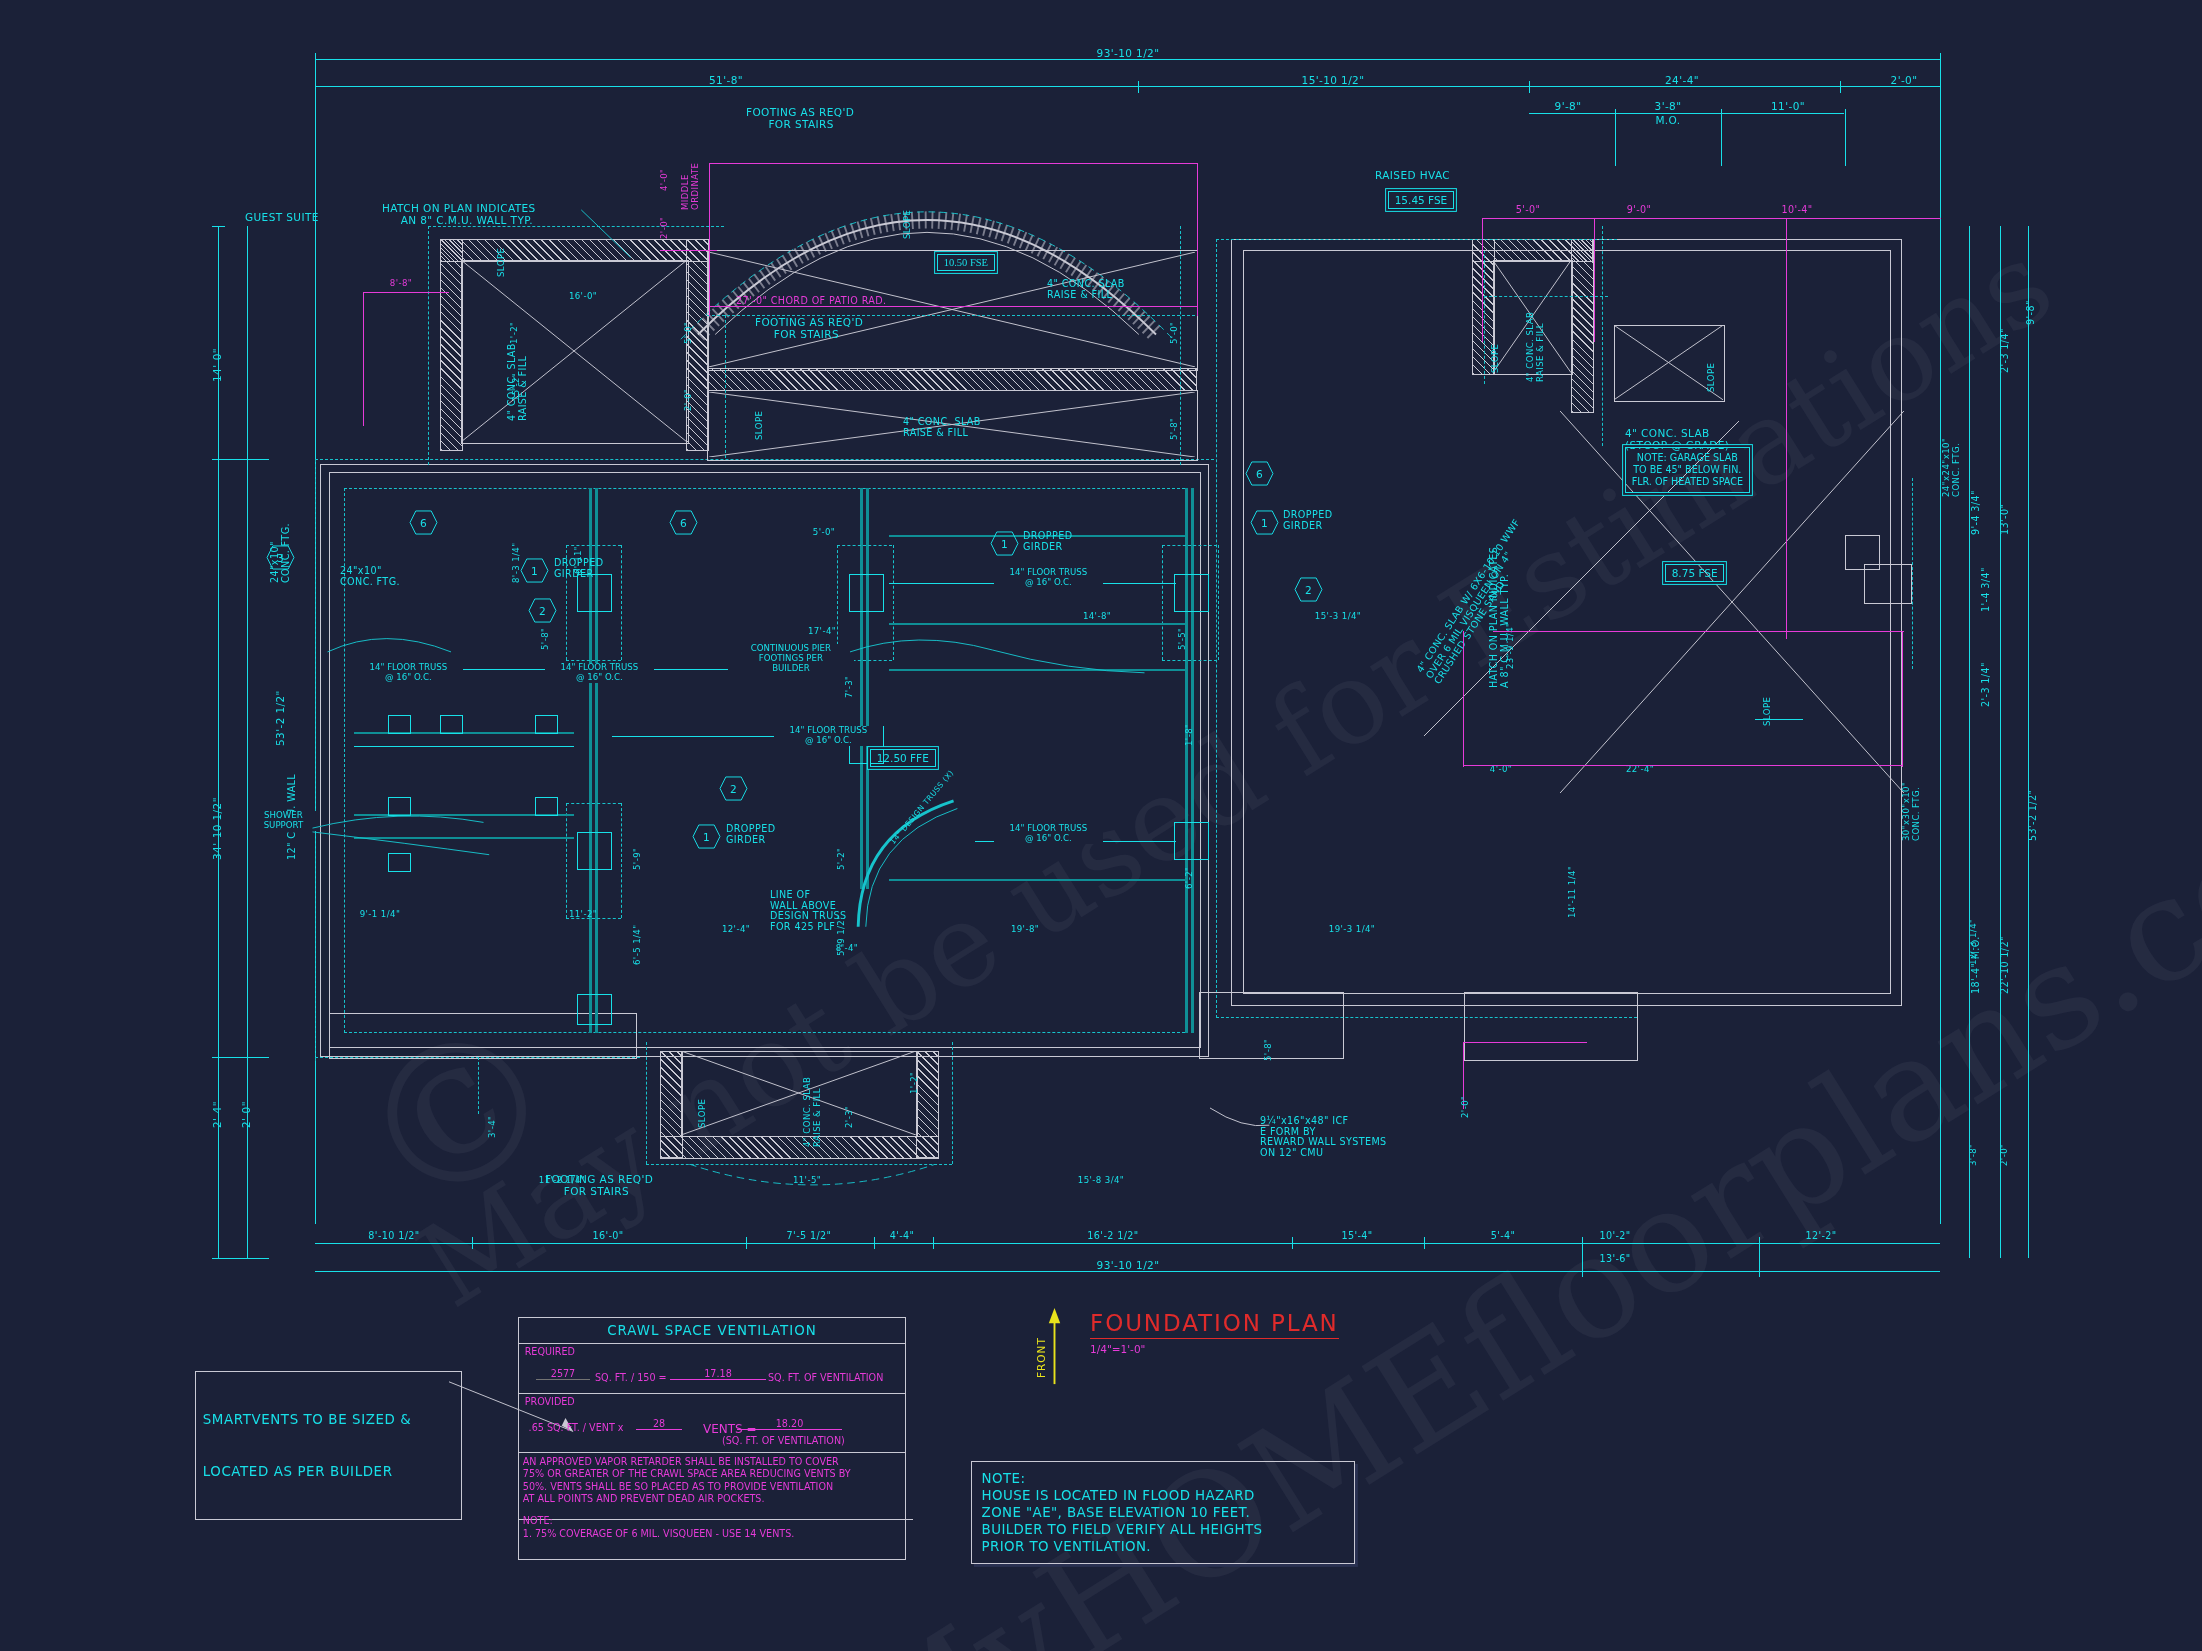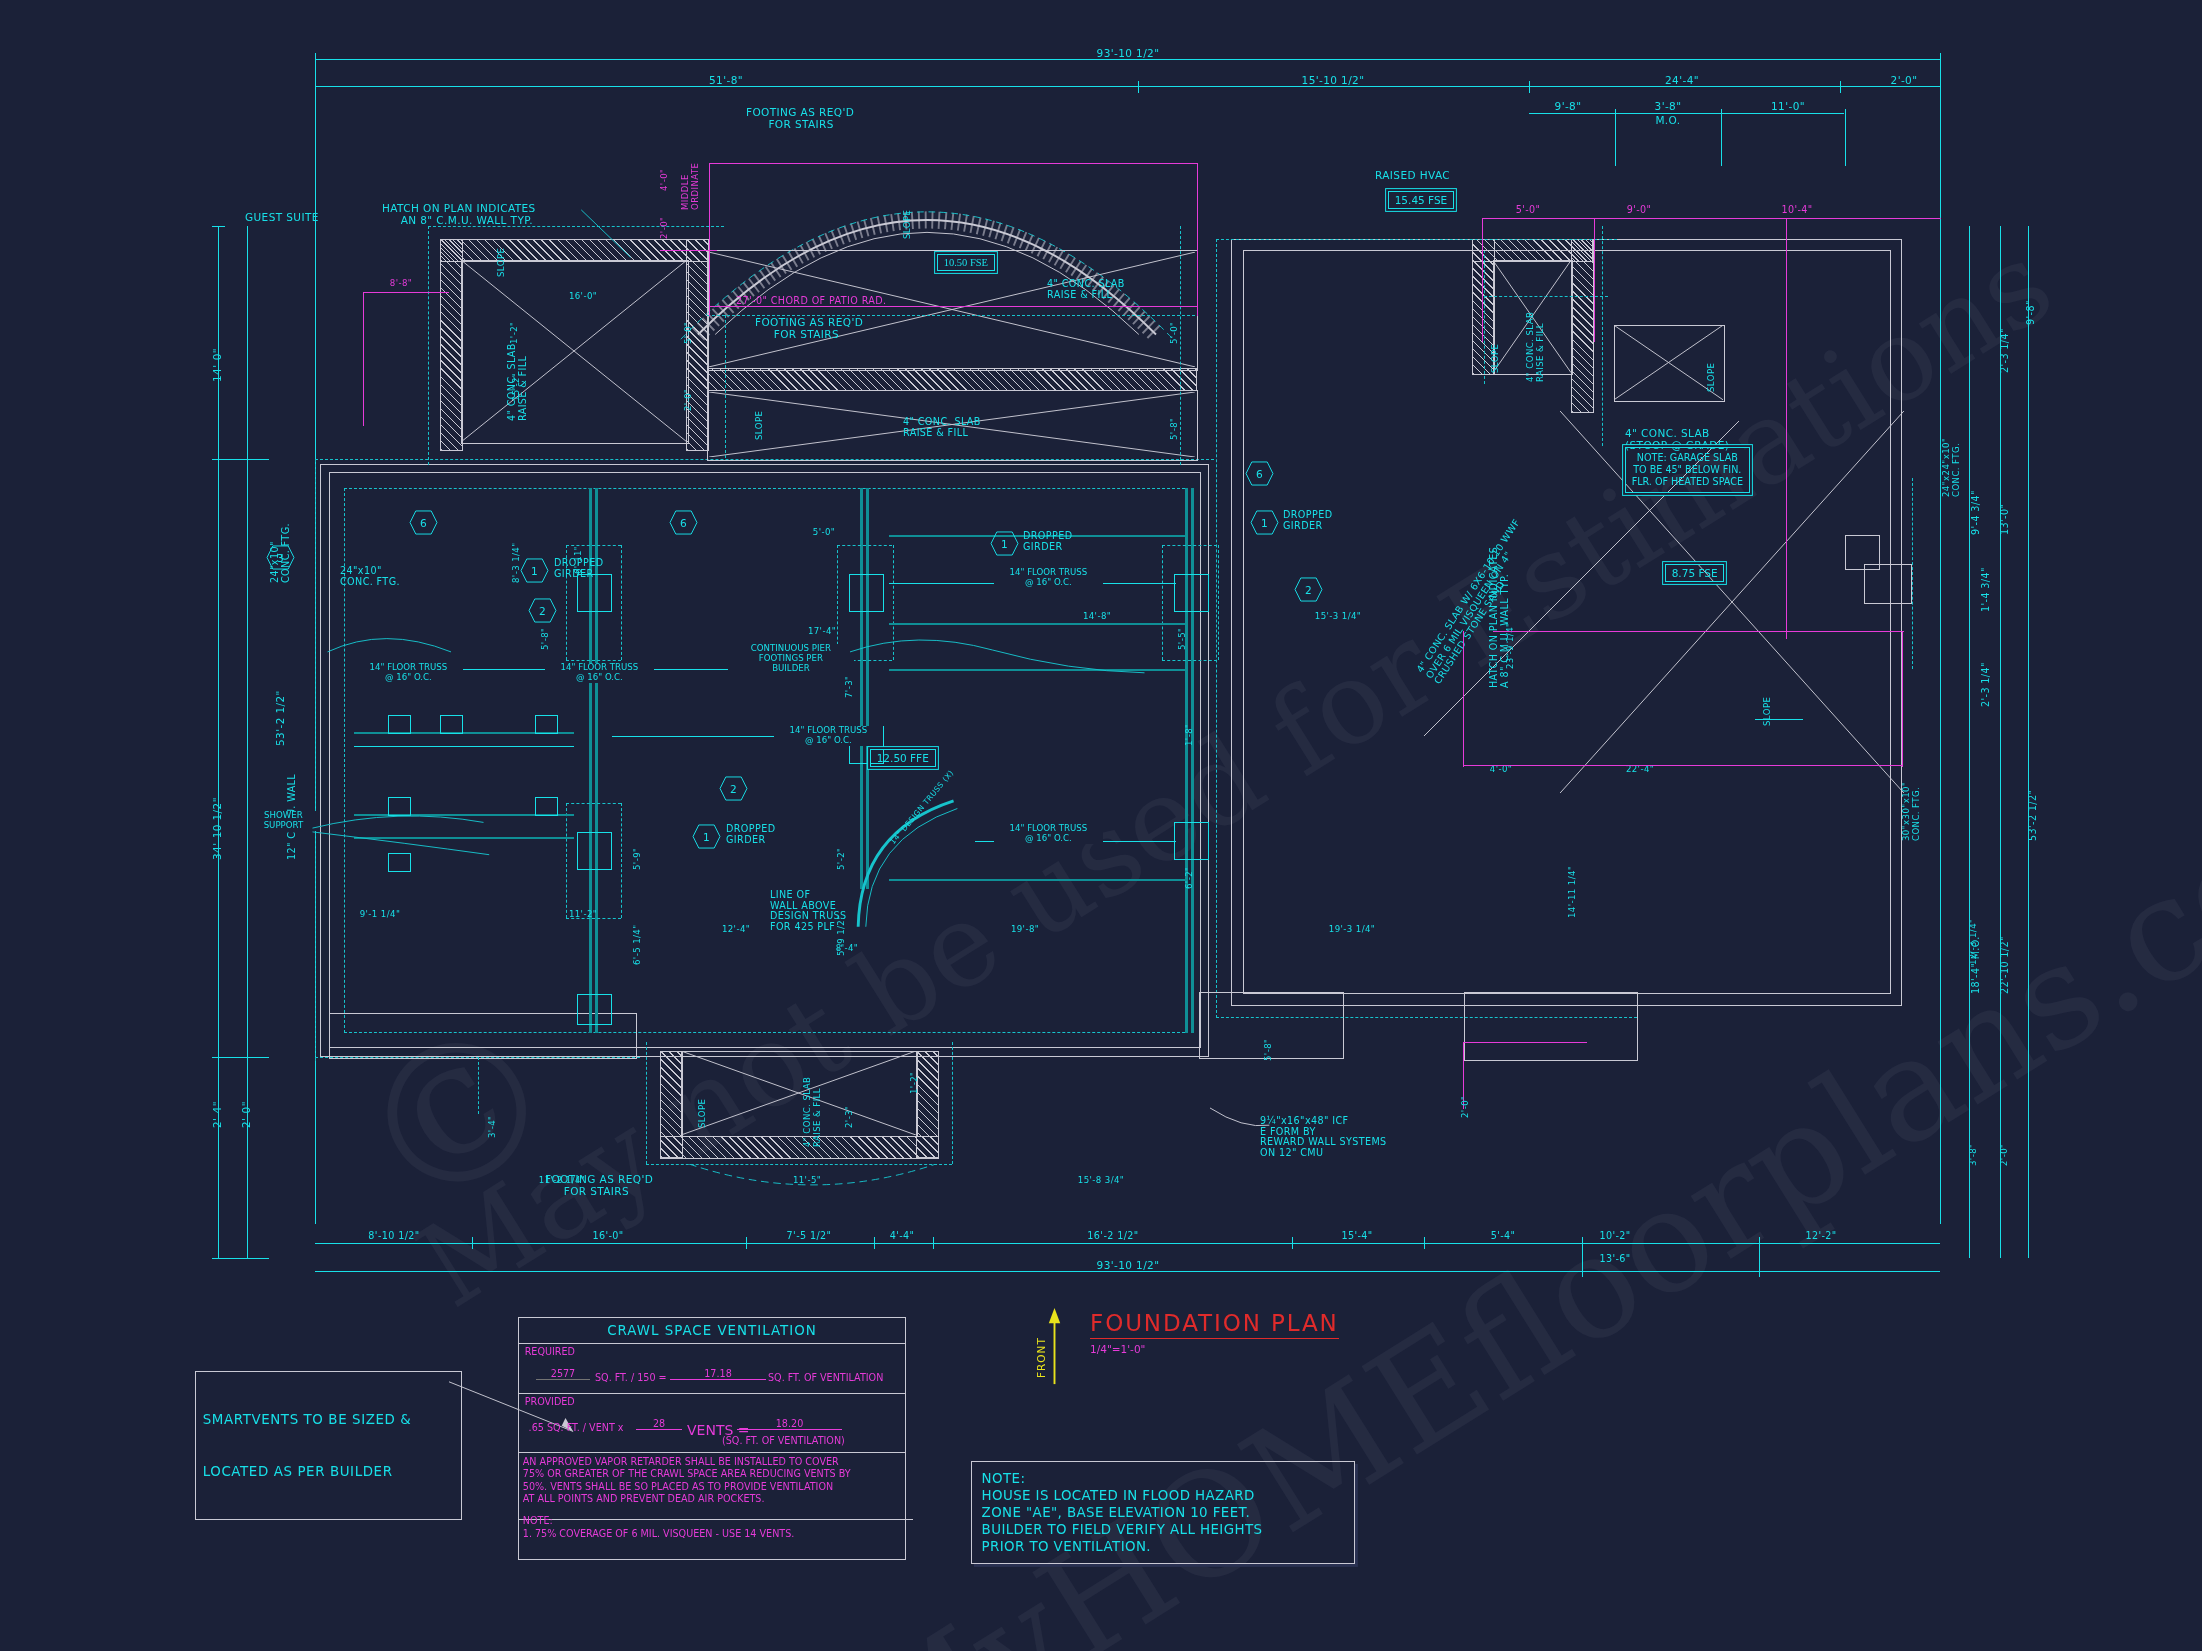--- a/index.html
+++ b/index.html
@@ -551,21 +551,21 @@
       <div style="position:absolute;left:5.7px;top:2.9px;font-size:9.6px;color:#e63bd8;">REQUIRED</div>
       <div style="position:absolute;left:17px;top:25px;font-size:9.6px;color:#e63bd8;border-bottom:1px solid #737373;width:54px;text-align:center;">2577</div>
       <div style="position:absolute;left:76px;top:29px;font-size:9.6px;color:#e63bd8;">SQ. FT. / 150 =</div>
       <div style="position:absolute;left:151px;top:25px;font-size:9.6px;color:#e63bd8;border-bottom:1px solid #e63bd8;width:96px;text-align:center;">17.18</div>
       <div style="position:absolute;left:249px;top:29px;font-size:9.6px;color:#e63bd8;">SQ. FT. OF VENTILATION</div>
     </div>
     <div class="abs" style="left:0;top:75px;width:386px;height:59px;border-bottom:1px solid #c9c9d4;">
       <div style="position:absolute;left:5.7px;top:2.9px;font-size:9.6px;color:#e63bd8;">PROVIDED</div>
       <div style="position:absolute;left:9.6px;top:29px;font-size:9.6px;color:#e63bd8;">.65 SQ. FT. / VENT x</div>
       <div style="position:absolute;left:117px;top:25px;font-size:9.6px;color:#e63bd8;border-bottom:1px solid #e63bd8;width:46px;text-align:center;">28</div>
-      <div style="position:absolute;left:168px;top:29px;font-size:14px;color:#e63bd8;">VENTS =</div>
+      <div style="position:absolute;left:184px;top:29px;font-size:12px;color:#e63bd8;">VENTS =</div>
       <div style="position:absolute;left:218px;top:25px;font-size:9.6px;color:#e63bd8;border-bottom:1px solid #e63bd8;width:105px;text-align:center;">18.20</div>
       <div style="position:absolute;left:203px;top:42px;font-size:9.6px;color:#e63bd8;">(SQ. FT. OF VENTILATION)</div>
     </div>
     <div class="abs" style="left:0;top:134px;width:386px;height:59px;border-bottom:1px solid #c9c9d4;padding:3.8px 3.8px;">
       <div style="font-size:9.6px;color:#e63bd8;line-height:1.3;">
         <div>AN APPROVED VAPOR RETARDER SHALL BE INSTALLED TO COVER</div>
         <div>75% OR GREATER OF THE CRAWL SPACE AREA REDUCING VENTS BY</div>
         <div>50%. VENTS SHALL BE SO PLACED AS TO PROVIDE VENTILATION</div>
         <div>AT ALL POINTS AND PREVENT DEAD AIR POCKETS.</div>
       </div>

